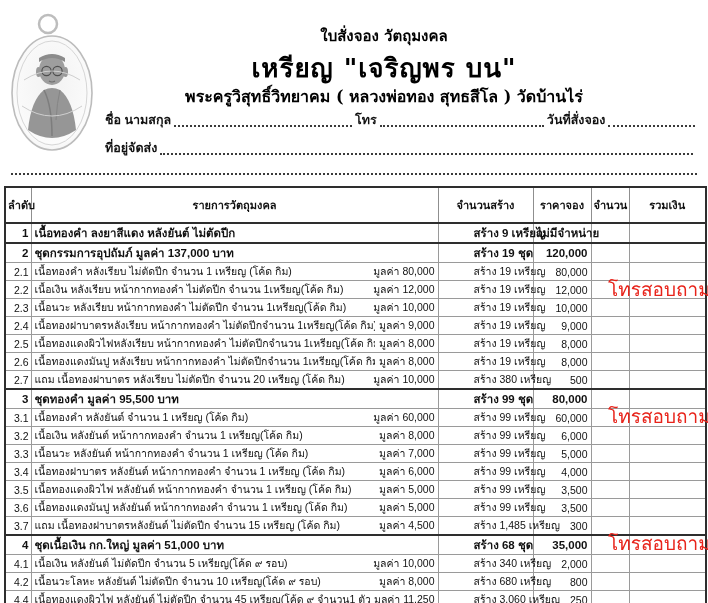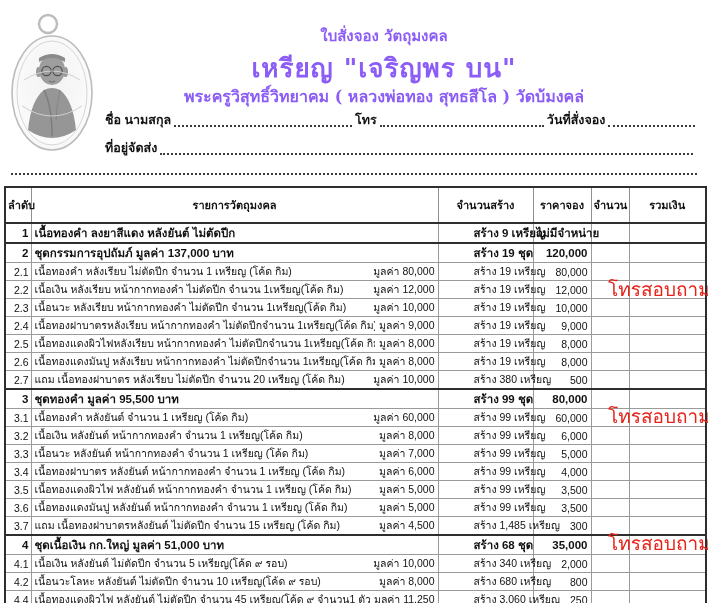--- a/index.html
+++ b/index.html
@@ -6,21 +6,21 @@
   html,body { background:#ffffff; }
   .page {
     position:relative; width:708px; height:603px; background:#fff;
     font-family:"Liberation Sans", sans-serif; color:#111; overflow:hidden;
   }
   
   .medal { position:absolute; left:8px; top:10px; }
   
   .title1, .title2, .title3 {
     position:absolute; left:110px; right:50px; text-align:center;
-    font-family:"DejaVu Serif", serif; font-weight:bold; color:#8b5cf6;
+    font-family:"DejaVu Serif", serif; font-weight:bold; color:#000000;
   }
   .title1 { top:24px; font-size:15px; }
   .title2 { top:47px; font-size:26px; letter-spacing:1px; }
   .title3 { top:84px; font-size:16px; }
   
   .form-line { position:absolute; display:flex; align-items:flex-end; font-size:12.5px; font-weight:bold; }
   .fl1 { left:105px; right:10px; top:112px; height:18px; }
   .fl2 { left:105px; right:12px; top:140px; height:18px; }
   .fl3 { left:8px;  right:8px;  top:164px; height:14px; }
   .leader { border-bottom:2px dotted #3a3a3a; height:2px; margin:0 3px 3px 3px; }
@@ -80,21 +80,21 @@
       <path d="M20,120 Q23,90 36,80 Q44,76 52,80 Q65,90 68,120 Q56,128 44,128 Q32,128 20,120 Z" fill="#969696"></path>
       <path d="M36,80 Q44,96 44,126" fill="none" stroke="#7d7d7d" stroke-width="1.5"></path>
       <path d="M52,80 Q49,92 48,110" fill="none" stroke="#858585" stroke-width="1"></path>
     </g>
     <path d="M16,70 Q44,52 72,70" fill="none" stroke="#cfcfcf" stroke-width="1"></path>
     <path d="M14,96 Q44,116 74,96" fill="none" stroke="#cfcfcf" stroke-width="1"></path>
   </svg>
 
   <div class="title1">ใบสั่งจอง วัตถุมงคล</div>
   <div class="title2">เหรียญ "เจริญพร บน"</div>
-  <div class="title3">พระครูวิสุทธิ์วิทยาคม ( หลวงพ่อทอง สุทธสีโล ) วัดบ้มงคล่</div>
+  <div class="title3">พระครูวิสุทธิ์วิทยาคม ( หลวงพ่อทอง สุทธสีโล ) วัดบ้านไร่</div>
 
   <div class="form-line fl1">
     <span>ชื่อ นามสกุล</span>
     <span class="leader lead-name"></span>
     <span>โทร</span>
     <span class="leader lead-phone"></span>
     <span>วันที่สั่งจอง</span>
     <span class="leader lead-date"></span>
   </div>
   <div class="form-line fl2">

